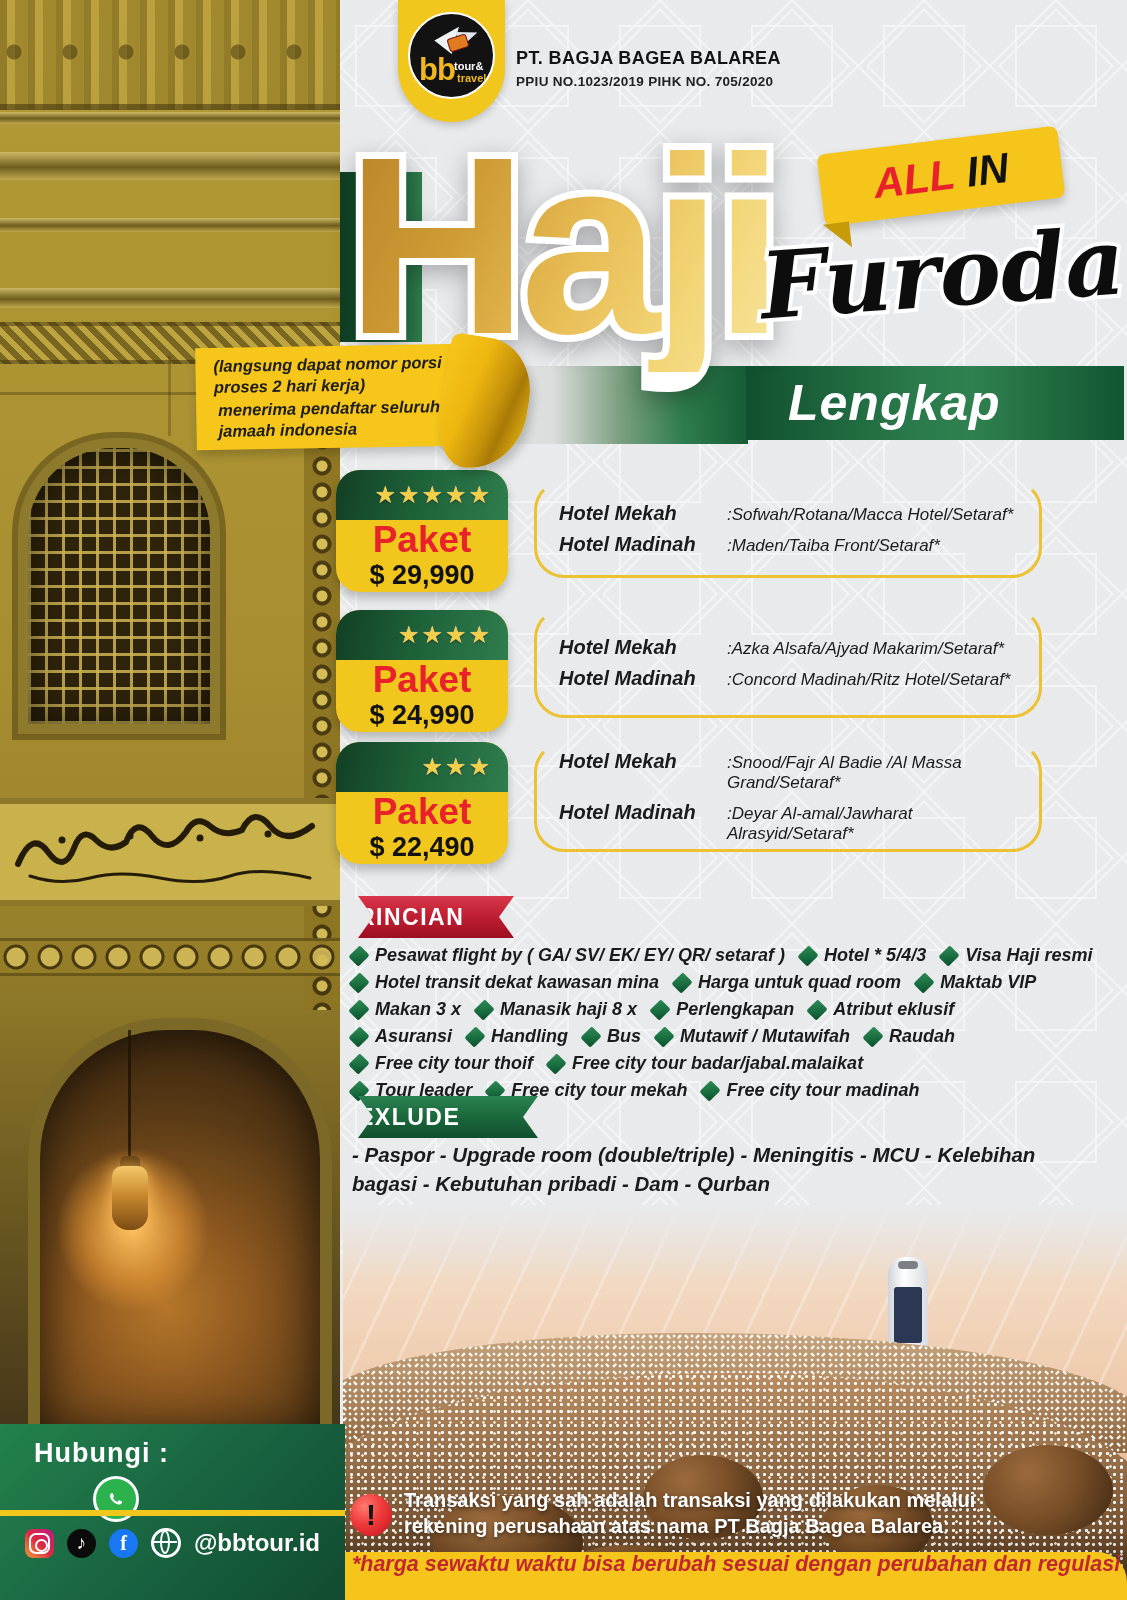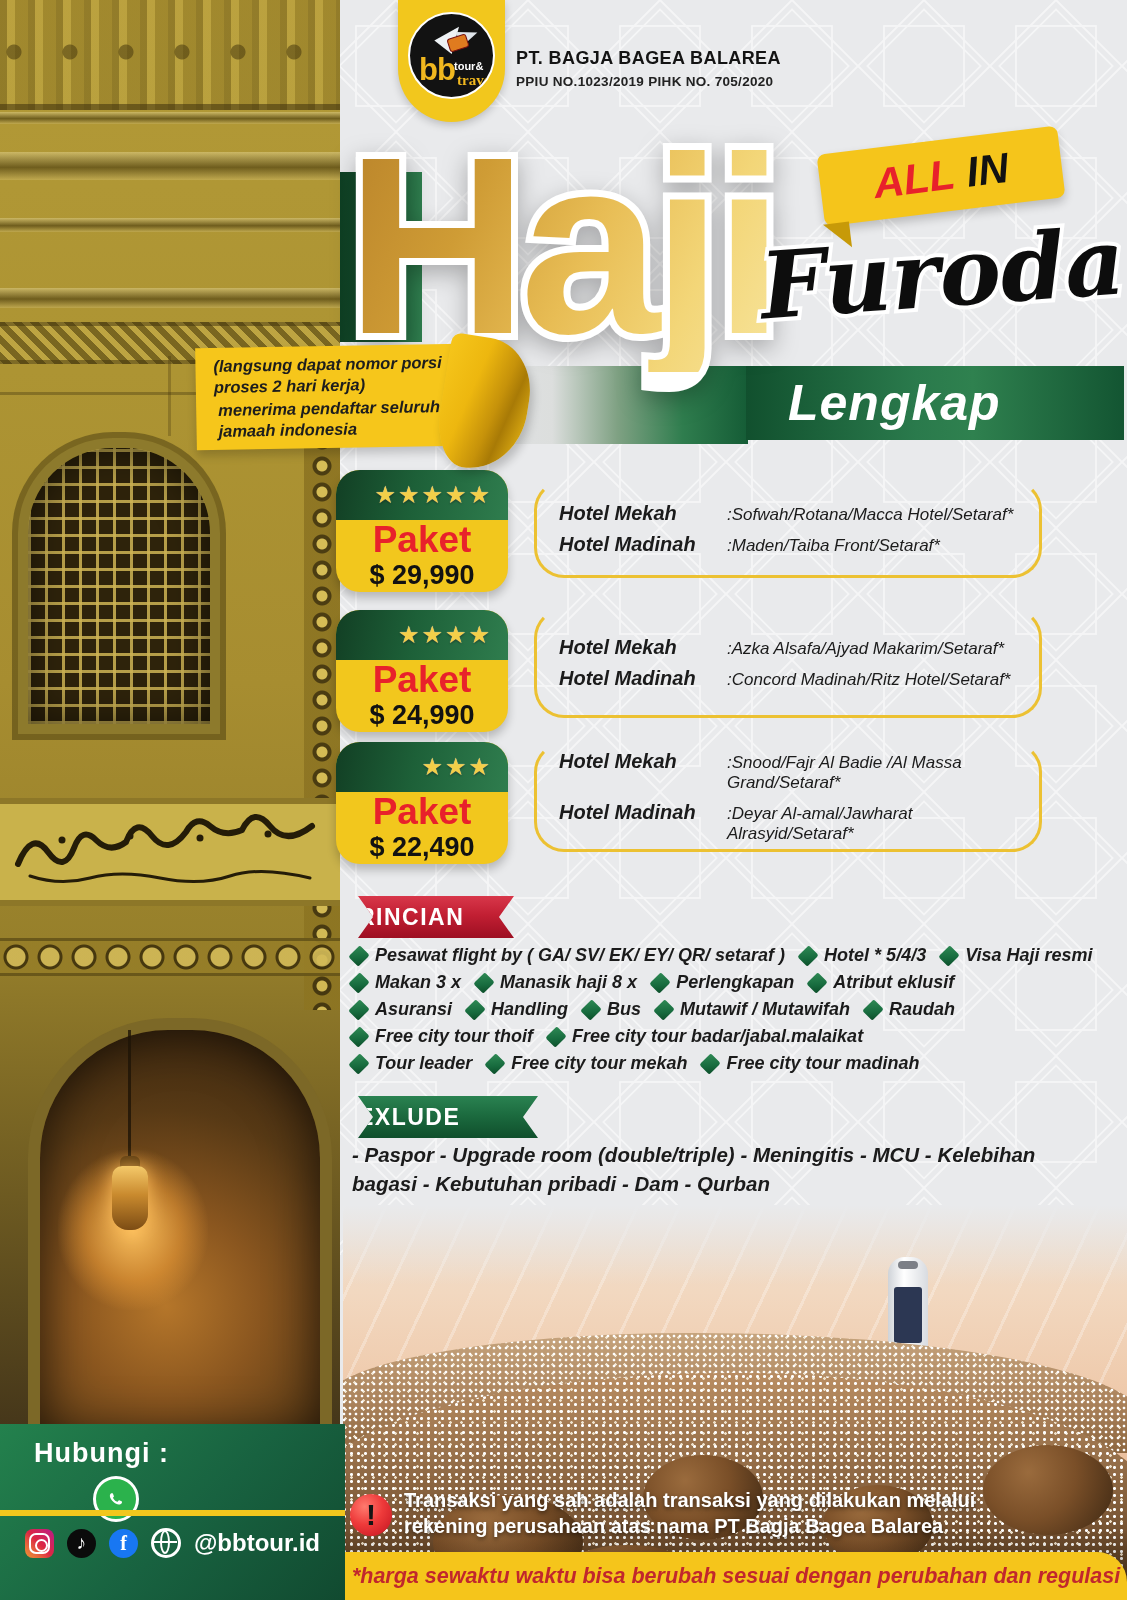--- a/index.html
+++ b/index.html
@@ -74,21 +74,21 @@
   .ic-globe::after{content:"";position:absolute;left:-1px;top:10px;width:24px;height:2px;background:#fff;}
   .contact-handle{color:#fff;font-weight:800;font-size:24px;}
 
   
   .logo-badge{left:398px;top:0;width:107px;height:122px;background:#f2c71d;border-radius:0 0 54px 54px;z-index:3;
     box-shadow:0 3px 8px rgba(0,0,0,.2);}
   .logo-circle{position:absolute;left:10px;top:12px;width:87px;height:87px;border-radius:50%;background:#121212;
     border:2px solid #fff;box-sizing:border-box;overflow:hidden;}
   .logo-bb{position:absolute;left:9px;top:38px;color:#f0b71f;font-size:31px;font-weight:800;letter-spacing:-1px;}
   .logo-line1{position:absolute;left:44px;top:46px;color:#fff;font-size:11px;font-weight:700;}
-  .logo-line2{position:absolute;left:47px;top:58px;color:#f0b71f;font-size:15px;font-weight:700;font-family:Liberation Serif, serif;}
+  .logo-line2{position:absolute;left:47px;top:58px;color:#f0b71f;font-size:11px;font-weight:700;}
   .logo-plane{position:absolute;left:30px;top:10px;width:0;height:0;border-left:11px solid transparent;border-right:11px solid transparent;
     border-bottom:26px solid #eef2f5;transform:rotate(38deg);}
   .logo-plane2{position:absolute;left:50px;top:12px;width:0;height:0;border-left:8px solid transparent;border-right:8px solid transparent;
     border-bottom:20px solid #dfe5ea;transform:rotate(70deg);}
   .logo-bus{position:absolute;left:38px;top:22px;width:18px;height:12px;border-radius:3px;background:#e07b1f;
     border:1.5px solid #7a1111;transform:rotate(-18deg);}
   .company-name{left:516px;top:48px;font-size:18px;font-weight:800;color:#141414;letter-spacing:.4px;z-index:3;}
   .company-license{left:516px;top:74px;font-size:13.5px;font-weight:700;color:#222;letter-spacing:.3px;z-index:3;}
 
   
@@ -194,21 +194,21 @@
   .photo-bottom-shade{position:absolute;left:0;bottom:0;width:100%;height:70px;z-index:6;
     background:linear-gradient(180deg,rgba(40,26,12,0) 0%,rgba(40,26,12,.55) 100%);}
 
   
   .warn-icon{left:350px;top:1494px;width:42px;height:42px;border-radius:50%;z-index:7;
     background:radial-gradient(circle at 35% 30%,#ff7a6e 0%,#ee3a3a 45%,#c1121f 100%);
     display:flex;align-items:center;justify-content:center;color:#141414;font-size:30px;font-weight:800;}
   .warning-text{left:404px;top:1487px;width:600px;color:#fff;font-size:20px;font-weight:700;line-height:26px;z-index:7;
     text-shadow:0 2px 4px rgba(0,0,0,.55);}
   .bottom-bar{left:345px;top:1552px;width:782px;height:48px;background:#f5c51b;z-index:8;border-top-right-radius:30px;
-    display:flex;align-items:center;justify-content:center;}
+    display:flex;align-items:flex-start;justify-content:center;}
   .bottom-bar span{color:#c1272d;font-size:21.5px;font-weight:700;font-style:italic;}
 </style>
 </head>
 <body>
 
 <div class="page">
 
   <svg class="abs bg-pattern" xmlns="http://www.w3.org/2000/svg">
     <defs>
       <pattern id="star" width="132" height="132" patternUnits="userSpaceOnUse">
@@ -365,20 +365,34 @@
           <span>Hotel * 5/4/3</span>
         </span>
       <span class="rincian-item">
           <span class="dmd"></span>
           <span>Visa Haji resmi</span>
         </span>
     </div>
     <div class="rincian-line">
       <span class="rincian-item">
           <span class="dmd"></span>
+          <span>Hotel transit dekat kawasan mina</span>
+        </span>
+      <span class="rincian-item">
+          <span class="dmd"></span>
+          <span>Harga untuk quad room</span>
+        </span>
+      <span class="rincian-item">
+          <span class="dmd"></span>
+          <span>Maktab VIP</span>
+        </span>
+    </div>
+    <div class="rincian-line">
+      <span class="rincian-item">
+          <span class="dmd"></span>
           <span>Makan 3 x</span>
         </span>
       <span class="rincian-item">
           <span class="dmd"></span>
           <span>Manasik haji 8 x</span>
         </span>
       <span class="rincian-item">
           <span class="dmd"></span>
           <span>Perlengkapan</span>
         </span>

